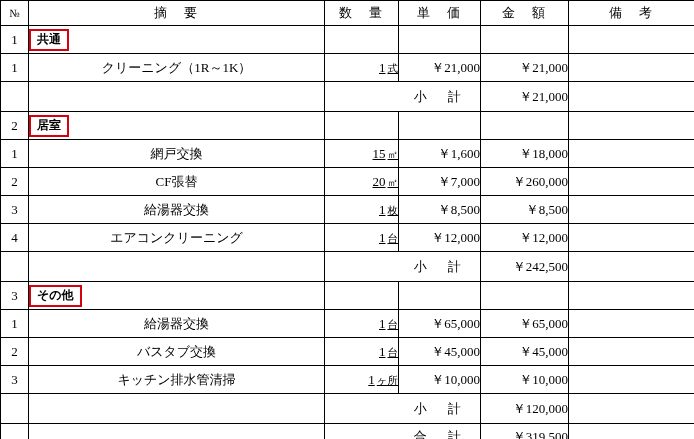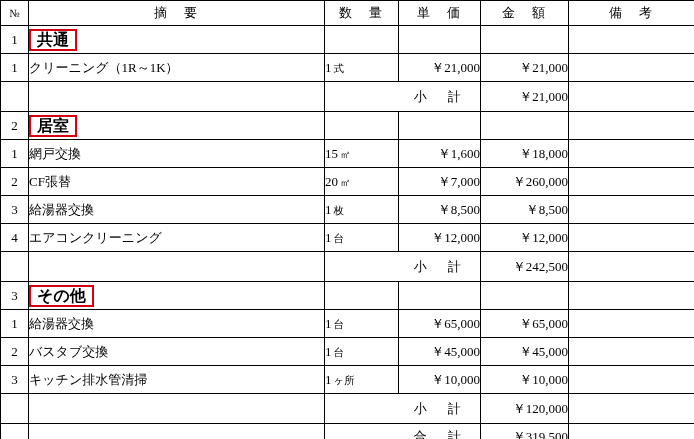--- a/index.html
+++ b/index.html
@@ -61,37 +61,40 @@
     font-size: 14px;
   }
   td.sec-name {
     padding-left: 8px;
   }
   .sec-box {
     display: inline-block;
     border: 2px solid #d6000f;
     padding: 0px 6px 1px 6px;
     font-weight: bold;
-    font-size: 16px;
+    font-size: 12px;
     line-height: 17px;
   }
 
   
   tr.item td { height: 27px; }
   td.item-no {
     text-align: center;
     font-size: 12px;
   }
   td.item-desc {
     padding-left: 8px;
     font-size: 13.5px;
+    text-align: center;
   }
   td.item-qty {
+    text-align: right;
     padding-right: 10px;
     font-size: 12.5px;
+    text-decoration: underline;
   }
   td.item-qty .unit {
     font-size: 10.5px;
     margin-left: 2px;
   }
   td.item-price, td.item-amount {
     text-align: right;
     padding-right: 8px;
     font-size: 13px;
   }

